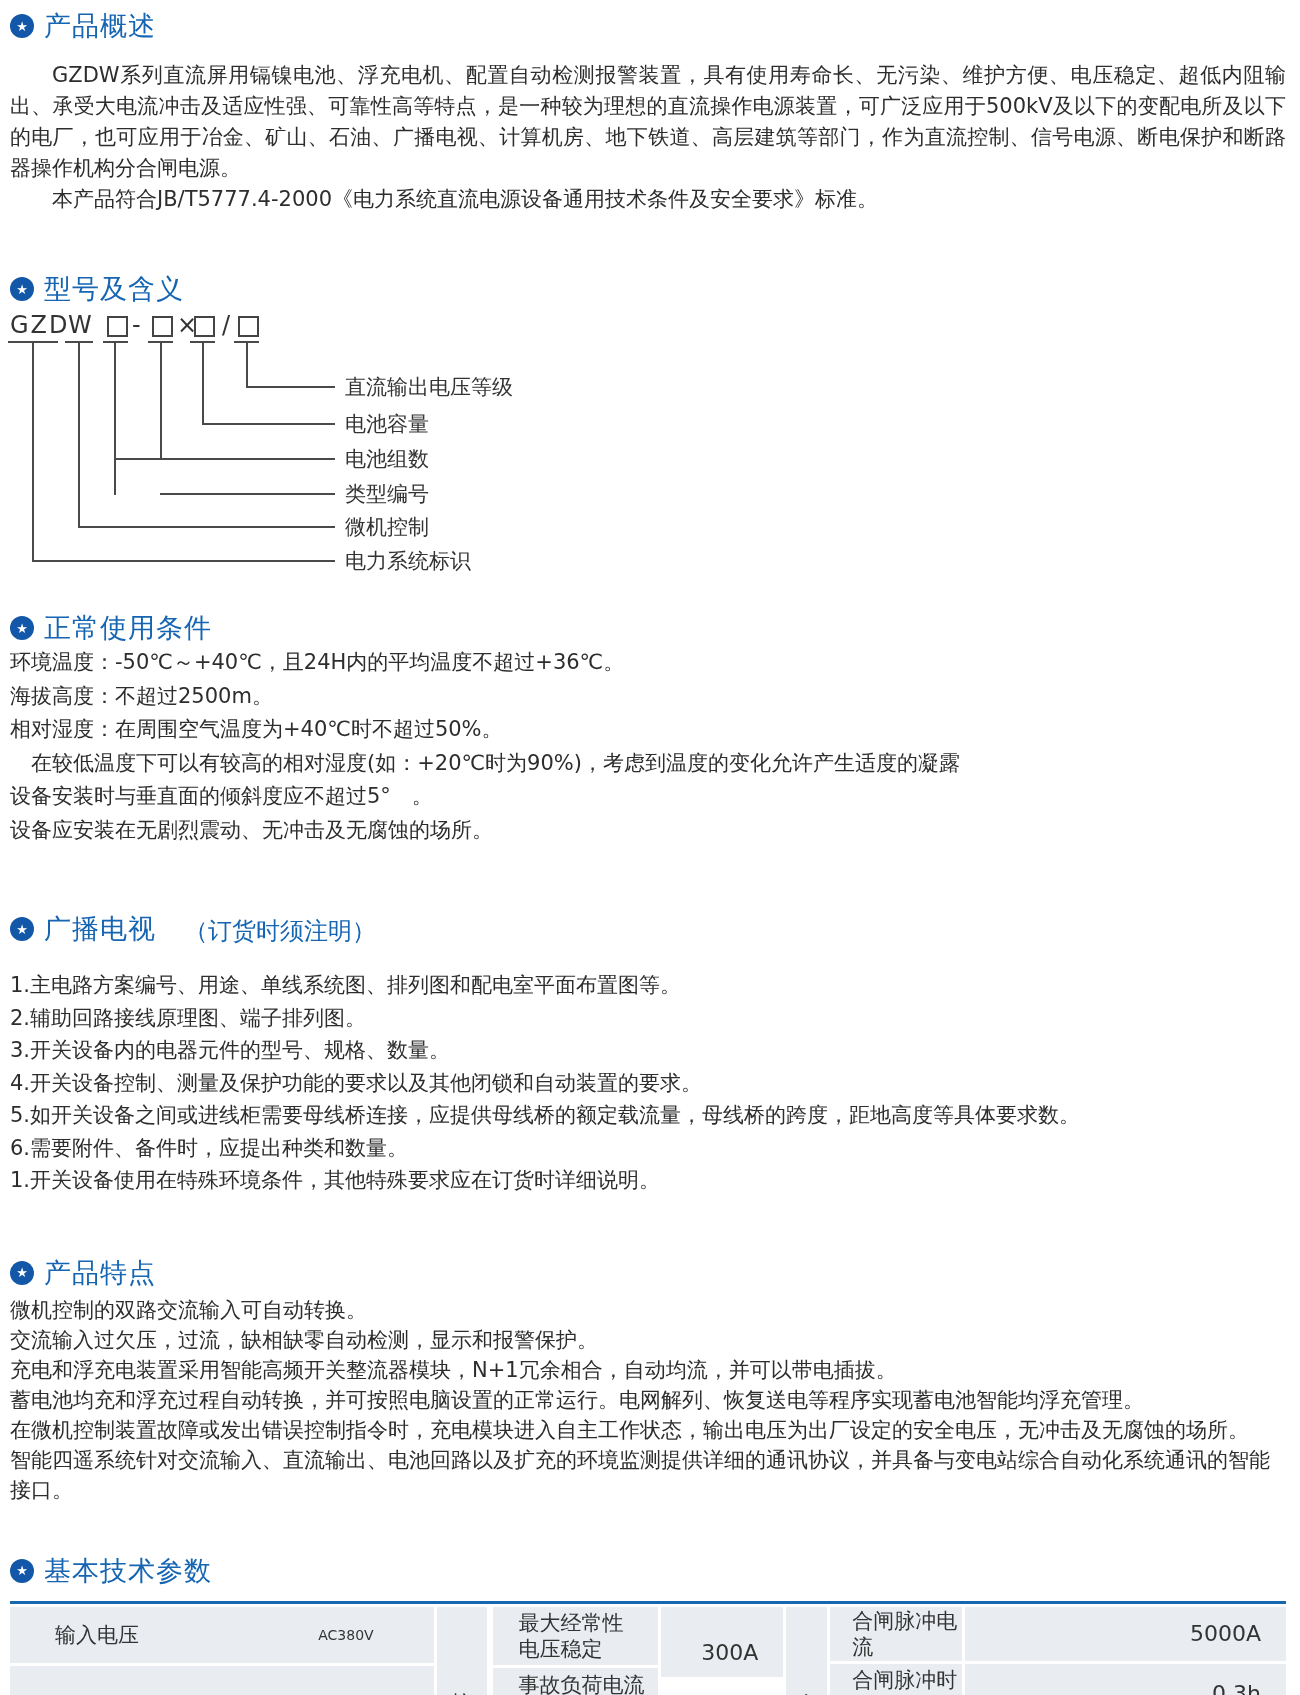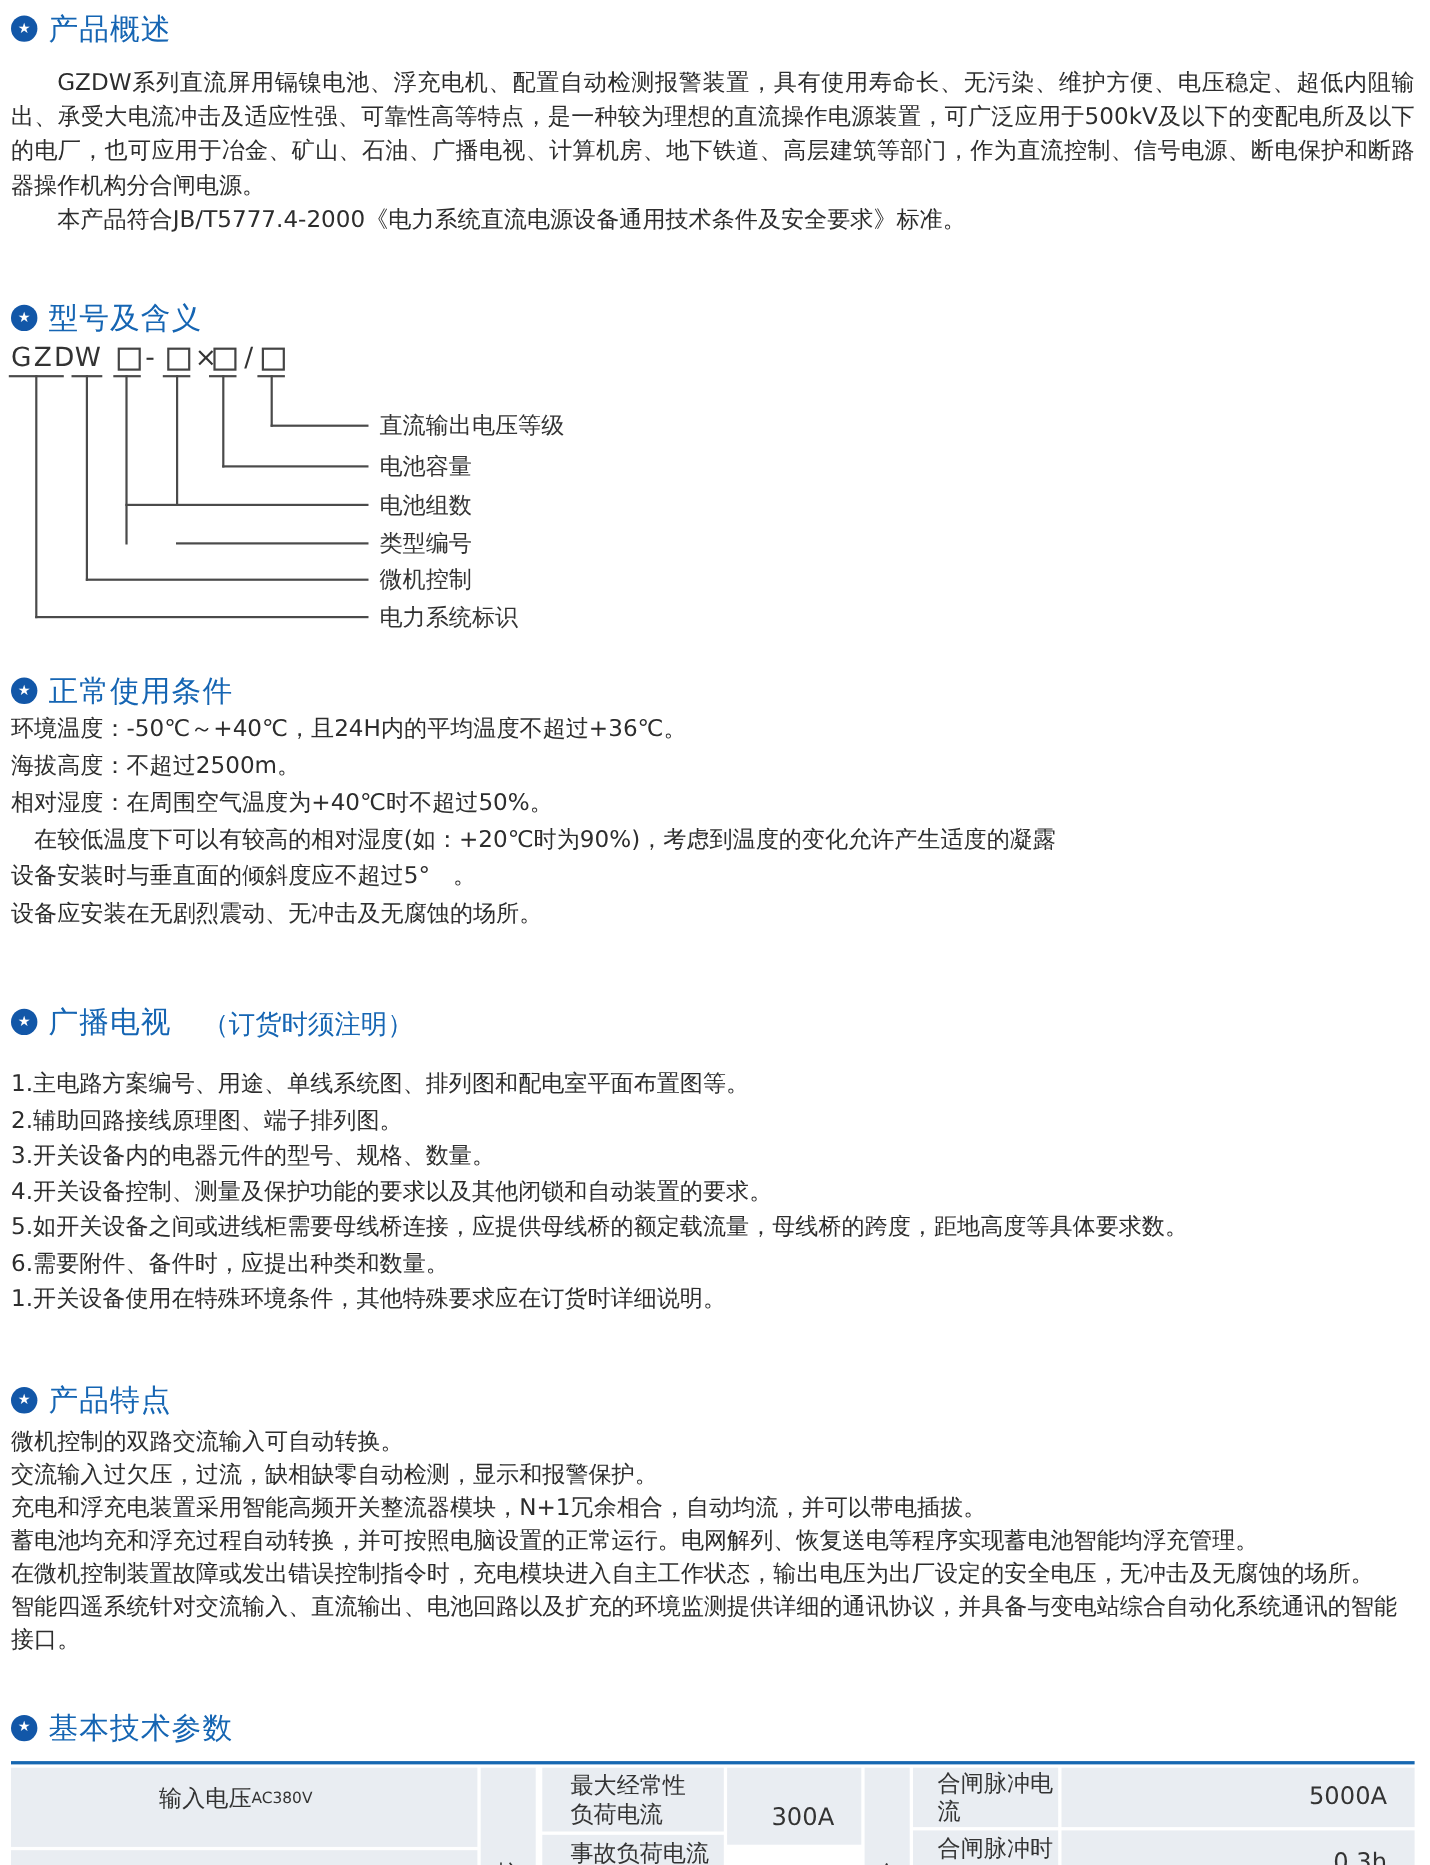--- a/index.html
+++ b/index.html
@@ -34,21 +34,21 @@
   .col{display:flex;flex-direction:column;}
   .cell{background:#e9edf2;display:flex;align-items:center;font-size:21px;color:#333;margin-bottom:3px;}
   .cell:last-child{margin-bottom:0;}
   .col-left{width:424px;margin-right:3px;}
   .col-bus1{width:50px;margin-right:6px;}
   .col-mlabel{width:166px;margin-right:3px;}
   .col-mval{width:122px;margin-right:3px;}
   .col-bus2{width:41px;margin-right:3px;}
   .col-rlabel{width:132px;margin-right:3px;}
   .col-rval{width:321px;}
-  .pair{justify-content:center;padding:0 60px 16px 45px;}
+  .pair{justify-content:space-between;padding:0 60px 0 45px;}
   .pair .val{font-size:14px;}
   .lblcell{padding-left:26px;white-space:pre-line;line-height:26px;}
   .valcell{justify-content:flex-end;padding-right:25px;font-size:22px;}
   .bus{height:174px;justify-content:center;writing-mode:vertical-rl;text-orientation:upright;
        letter-spacing:9px;font-size:21px;}
   .h56{height:56px;} .h54{height:54px;} .h58{height:58px;} .h34{height:34px;} .h59{height:59px;}
 </style>
 </head>
 <body>
 
@@ -166,21 +166,21 @@
       </div>
 
     </div>
 
     <div class="col col-bus1">
       <div class="cell bus">控制母线</div>
     </div>
 
     <div class="col col-mlabel">
       <div class="cell lblcell h58">最大经常性
-负荷电流</div>
+电压稳定</div>
       <div class="cell lblcell h34">事故负荷电流</div>
 
     </div>
 
     <div class="col col-mval">
       <div class="cell valcell h58" style="align-items:flex-end;padding-bottom:12px;">300A</div>
 
     </div>
 
     <div class="col col-bus2">

